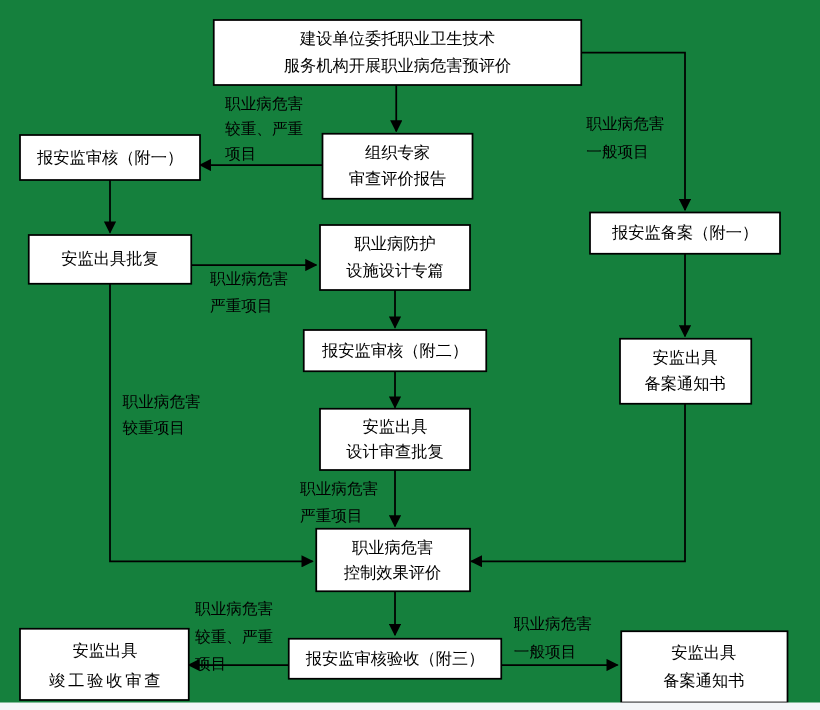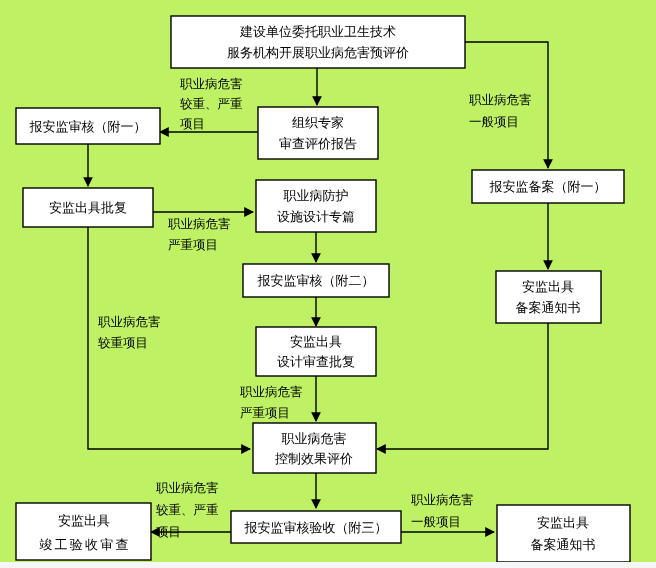--- a/index.html
+++ b/index.html
@@ -10,21 +10,21 @@
   body {
     width: 656px;
     height: 568px;
     overflow: hidden;
     font-family: "DejaVu Sans", "Liberation Sans", sans-serif;
   }
   #flow-root {
     position: relative;
     width: 656px;
     height: 568px;
-    background: #bef264;
+    background: #15803d;
   }
   svg.flow-svg {
     position: absolute;
     left: 0;
     top: 0;
     width: 656px;
     height: 568px;
     display: block;
   }
   .box-rect {

